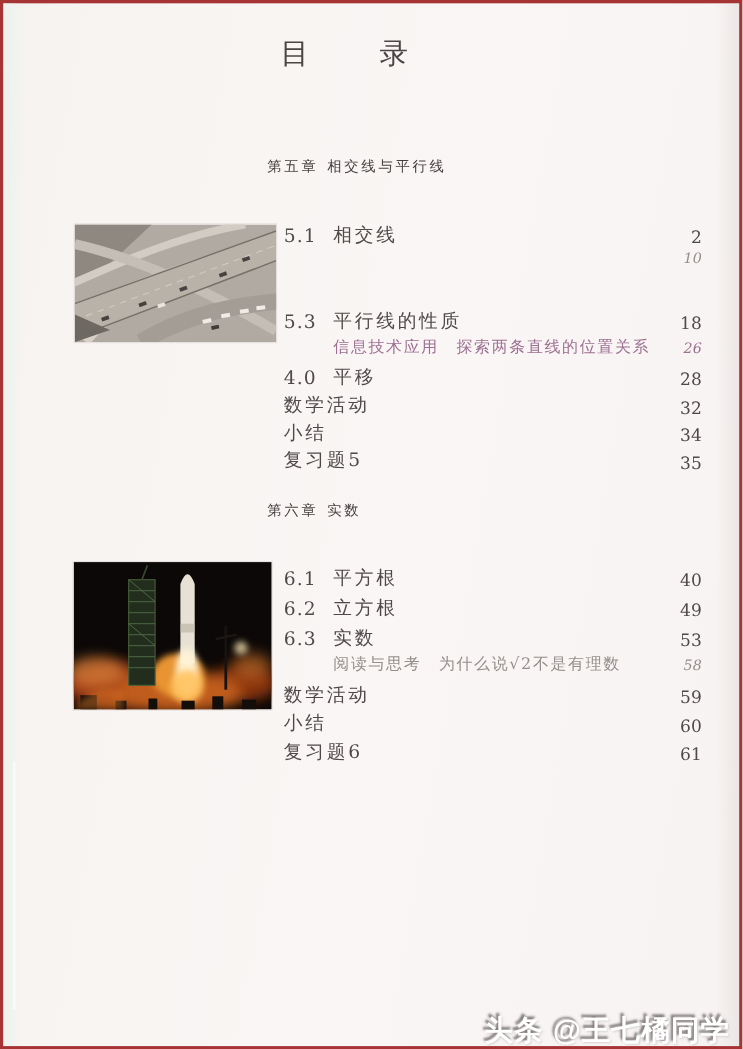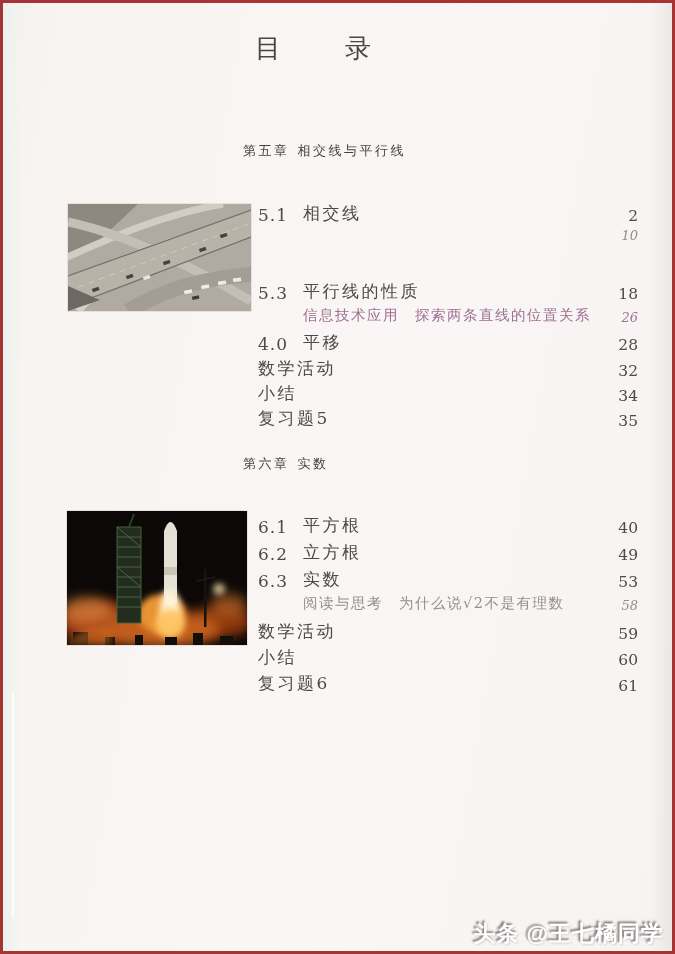--- a/index.html
+++ b/index.html
@@ -59,21 +59,21 @@
   .row.tech{color:var(--text-purple);}
 
   .photo{position:absolute;box-shadow:0 0 0 1px rgba(120,115,110,.15);}
   .photo svg{display:block;width:100%;height:100%;}
   .photo-highway{left:65px;top:201px;width:183px;height:107px;}
   .photo-rocket{left:64px;top:508px;width:180px;height:134px;}
 
   .watermark{
     position:absolute;right:8px;top:916px;
     font-family:"Liberation Sans","DejaVu Sans",sans-serif;
-    font-weight:700;font-size:22px;letter-spacing:1px;
+    font-weight:700;font-size:26px;letter-spacing:1px;
     color:#ffffff;
     text-shadow:-2px -2px 2px rgba(110,105,103,.85),1px 1px 2px rgba(195,190,188,.65);
     white-space:nowrap;
   }
 </style>
 </head>
 <body>
 
 <div class="page">
   <div class="edge-left"></div>

